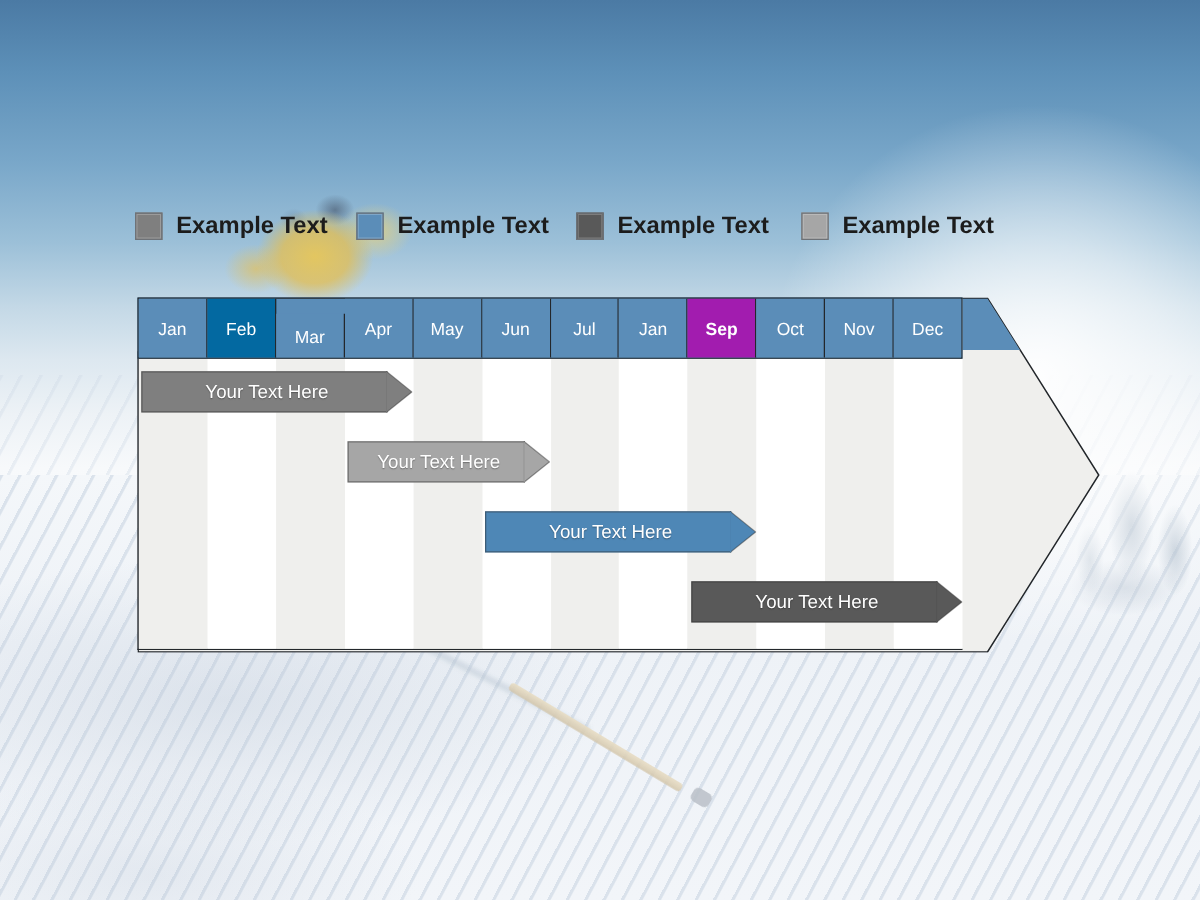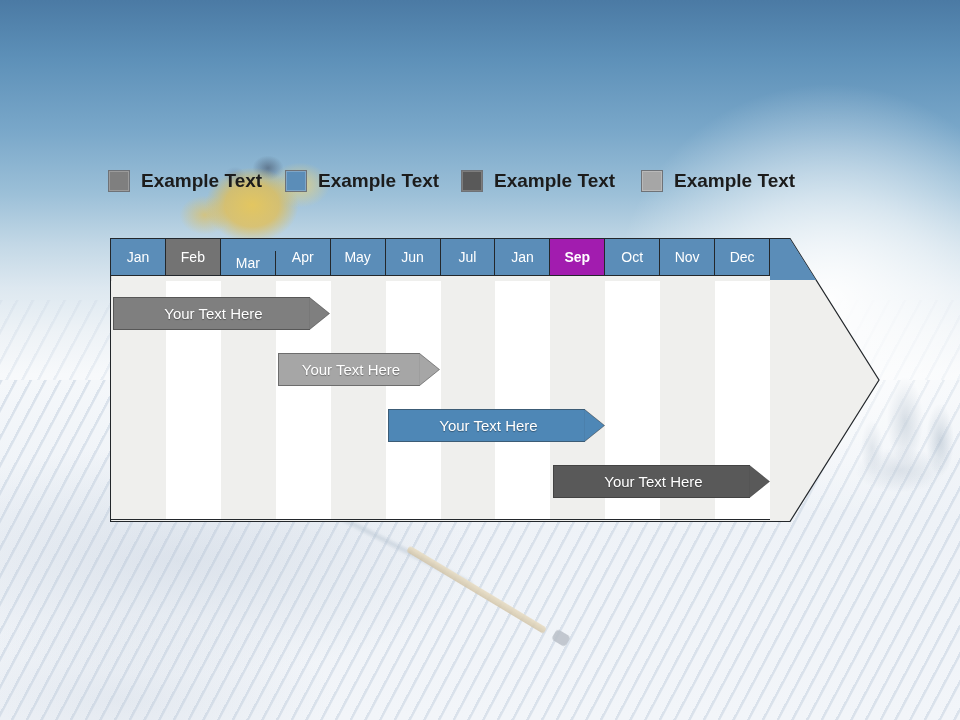--- a/index.html
+++ b/index.html
@@ -185,21 +185,21 @@
     top: 0;
     width: 770px;
     height: 284px;
   }
 
   
   .month-row {
     position: absolute;
     left: 0;
     top: 0;
-    height: 38px;
+    height: 49px;
     width: 660px;
     display: flex;
     border: 1px solid #23272b;
     box-sizing: border-box;
     background: #5b8db8;
   }
   .month-cell {
     flex: 1 1 0;
     display: flex;
     align-items: center;
@@ -317,21 +317,21 @@
         <div class="grid-col shade" style="background: rgb(239, 239, 237);"></div>
         <div class="grid-col plain"></div>
         <div class="grid-col shade" style="background: rgb(239, 239, 237);"></div>
         <div class="grid-col plain"></div>
         <div class="grid-col shade" style="background: rgb(239, 239, 237);"></div>
         <div class="grid-col plain"></div>
       </div>
 
     <div class="month-row" id="month-row">
         <div class="month-cell" style="background: rgb(91, 141, 184);">Jan</div>
-        <div class="month-cell" style="background: #737373;">Feb</div>
+        <div class="month-cell" style="background: #0369a1;">Feb</div>
         <div class="month-cell" style="background: rgb(91, 141, 184); margin-top: 12px;">Mar</div>
         <div class="month-cell" style="background: rgb(91, 141, 184);">Apr</div>
         <div class="month-cell" style="background: rgb(91, 141, 184);">May</div>
         <div class="month-cell" style="background: rgb(91, 141, 184);">Jun</div>
         <div class="month-cell" style="background: rgb(91, 141, 184);">Jul</div>
         <div class="month-cell" style="background: rgb(91, 141, 184);">Jan</div>
         <div class="month-cell" style="background: #a21caf; font-weight: bold;">Sep</div>
         <div class="month-cell" style="background: rgb(91, 141, 184);">Oct</div>
         <div class="month-cell" style="background: rgb(91, 141, 184);">Nov</div>
         <div class="month-cell" style="background: rgb(91, 141, 184);">Dec</div>

